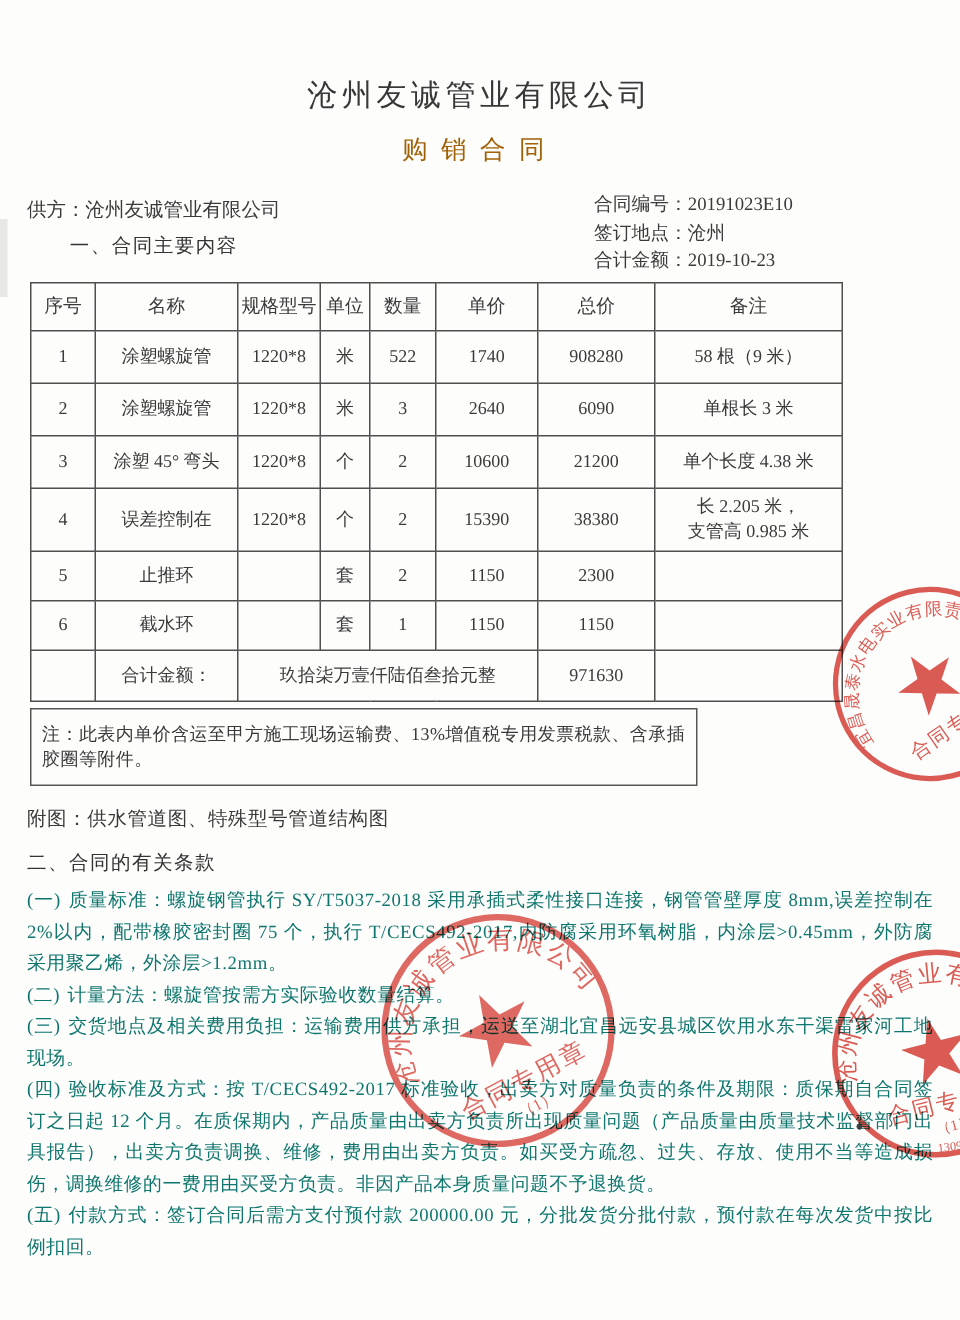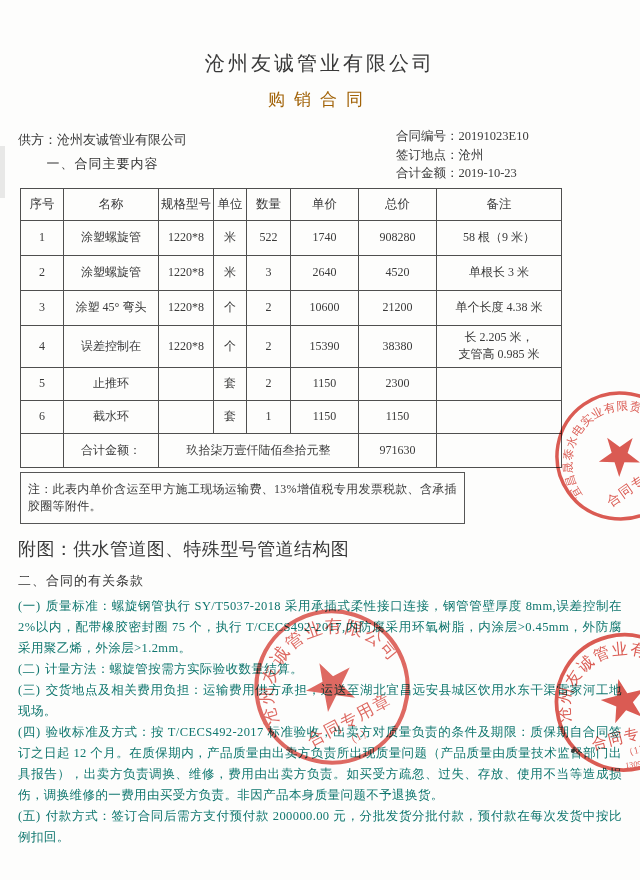--- a/index.html
+++ b/index.html
@@ -34,21 +34,21 @@
   tr.r-std   { height:35px; }
   tr.r-tall  { height:42px; }
   tr.r-short { height:33px; }
   tr.r-total { height:34px; }
   .pre { white-space:pre-line; line-height:1.45; }
 
   .note-box {
     margin:4px 0 0 20px; width:445px; border:1px solid #565656;
     font-size:12px; padding:8px 7px; letter-spacing:.3px; color:#3a3a3a;
   }
-  .attachment-line { margin:13px 0 0 18px; font-size:18px; letter-spacing:.4px; }
+  .attachment-line { margin:13px 0 0 18px; font-size:13px; letter-spacing:.4px; }
   .sec2-heading { margin:11px 0 0 18px; font-size:13px; letter-spacing:1px; color:#333; }
 
   .clauses { margin:6px 18px 0 18px; font-size:12.5px; }
   .clause { line-height:21px; letter-spacing:.4px; text-align:justify; color:#0f766e; }
   .clause .no { margin-right:5px; }
 
   
   .stamp { position:absolute; mix-blend-mode:multiply; opacity:.88; pointer-events:none; }
   .stamp-buyer  { left:550px; top:336px; width:140px; height:140px; transform:rotate(-35deg); }
   .stamp-mid    { left:248px; top:553px; width:168px; height:168px; transform:rotate(-28deg); opacity:.8; }
@@ -111,21 +111,21 @@
         <td>908280</td>
         <td>58 根（9 米）</td>
       </tr>
       <tr class="r-std">
         <td>2</td>
         <td>涂塑螺旋管</td>
         <td>1220*8</td>
         <td>米</td>
         <td>3</td>
         <td>2640</td>
-        <td>4520</td>
+        <td>6090</td>
         <td>单根长 3 米</td>
       </tr>
       <tr class="r-std">
         <td>3</td>
         <td>涂塑 45° 弯头</td>
         <td>1220*8</td>
         <td>个</td>
         <td>2</td>
         <td>10600</td>
         <td>21200</td>

